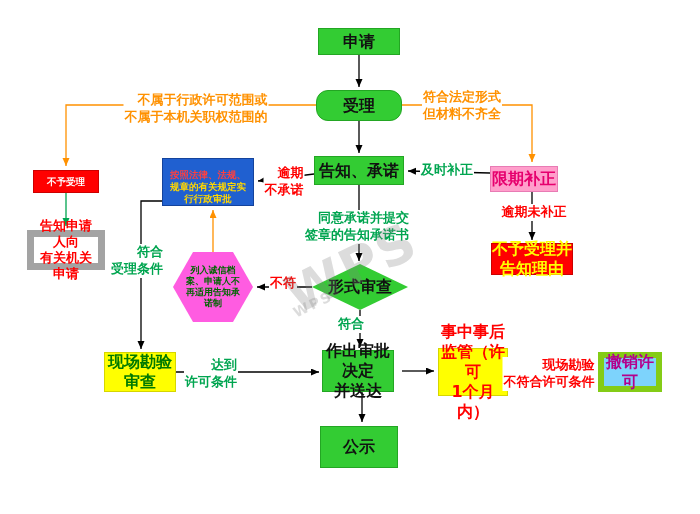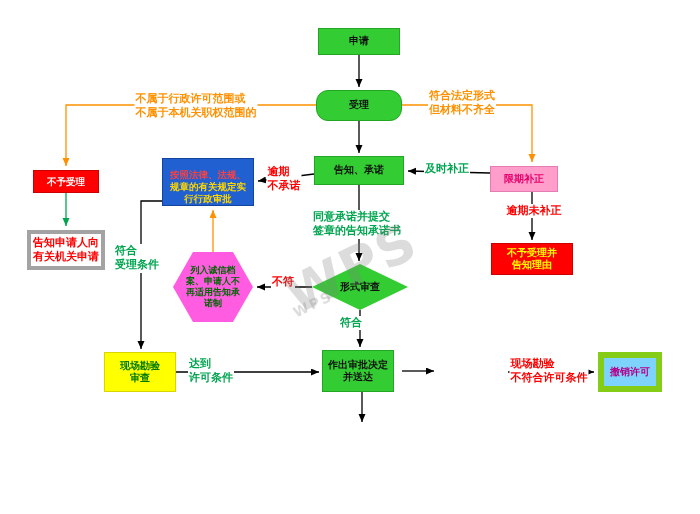--- a/index.html
+++ b/index.html
@@ -3,45 +3,45 @@
 <meta charset="utf-8">
 <style>
   html,body{margin:0;padding:0;background:#fff;}
   .canvas{
     position:relative;width:700px;height:514px;background:#ffffff;
     font-family:"DejaVu Sans",sans-serif;overflow:hidden;
   }
   .edges{position:absolute;left:0;top:0;z-index:1;}
   .node{
     position:absolute;display:flex;align-items:center;justify-content:center;
-    text-align:center;white-space:pre-line;font-size:10px;font-weight:600;
+    text-align:center;white-space:pre-line;font-size:16px;font-weight:600;
     line-height:1.25;box-sizing:border-box;z-index:2;
   }
   .green{background:#33cc33;border:1px solid #23a623;color:#111;}
   .red-box{background:#ff0000;border:1px solid #cc0000;color:#ffffff;}
-  .red-outline{background:#ffffff;border:4px solid #a3a3a3;color:#ff0000;font-size:11px;}
+  .red-outline{background:#ffffff;border:7px solid #a3a3a3;color:#ff0000;font-size:13px;}
   .blue-box{background:#2060d0;border:1px solid #14439c;font-size:9.5px;}
   .blue-box .l1{color:#ff4040;display:block;white-space:pre-line;}
   .blue-box .l2{color:#ffd700;display:block;white-space:pre-line;}
   .pink-box{background:#ff9ecb;border:1px solid #e87bb4;color:#e6006e;}
   .red-yellow{background:#ff0000;border:1px solid #cc0000;color:#ffff00;}
   .yellow-box{background:#ffff00;border:1px solid #d6d600;color:#007a00;}
   .yellow-red{background:#ffff00;border:1px solid #d6d600;color:#ff0000;}
   .red-magenta{background:#7dd3fc;border:6px solid #84cc16;color:#b4008c;}
   .diamond{
     background:#33cc33;color:#111;
     clip-path:polygon(50% 0%,100% 50%,50% 100%,0% 50%);
   }
   .hexagon{
     background:#ff5ce1;color:#006600;font-size:9px;
     clip-path:polygon(25% 0%,75% 0%,100% 50%,75% 100%,25% 100%,0% 50%);
   }
   .elabel{
-    position:absolute;transform:translateX(-50%);text-align:left;
-    font-size:11px;font-weight:600;line-height:1.3;white-space:pre-line;
+    position:absolute;transform:translateX(-50%);text-align:right;
+    font-size:13px;font-weight:600;line-height:1.3;white-space:pre-line;
     background:#ffffff;padding:0 1px;z-index:3;
   }
   .lab-orange{color:#ff9100;}
   .lab-green{color:#00a550;}
   .lab-red{color:#ff0000;}
   .watermark{
     position:absolute;z-index:4;pointer-events:none;color:rgba(130,130,130,0.28);
     font-weight:bold;transform:rotate(-26deg);letter-spacing:2px;
   }
   .wm-big{left:282px;top:238px;font-size:52px;}
@@ -117,23 +117,27 @@
 诺制</div>
 
   <div class="node diamond" style="left:312px;top:264px;width:96px;height:46px;">形式审查</div>
 
   <div class="node yellow-box" style="left:104px;top:352px;width:72px;height:40px;">现场勘验
 审查</div>
 
   <div class="node green" style="left:322px;top:350px;width:72px;height:42px;">作出审批决定
 并送达</div>
 
+  <div class="node yellow-red" style="left:438px;top:348px;width:70px;height:48px;">事中事后
+监管（许可
+1个月内）</div>
 
   <div class="node red-magenta" style="left:598px;top:352px;width:64px;height:40px;">撤销许可</div>
 
+  <div class="node green" style="left:320px;top:426px;width:78px;height:42px;">公示</div>
 
   <div class="elabel lab-orange" style="left:196px;top:92px;">不属于行政许可范围或
 不属于本机关职权范围的</div>
 
   <div class="elabel lab-orange" style="left:462px;top:89px;">符合法定形式
 但材料不齐全</div>
 
   <div class="elabel lab-green" style="left:447px;top:162px;">及时补正</div>
 
   <div class="elabel lab-red" style="left:534px;top:204px;">逾期未补正</div>

